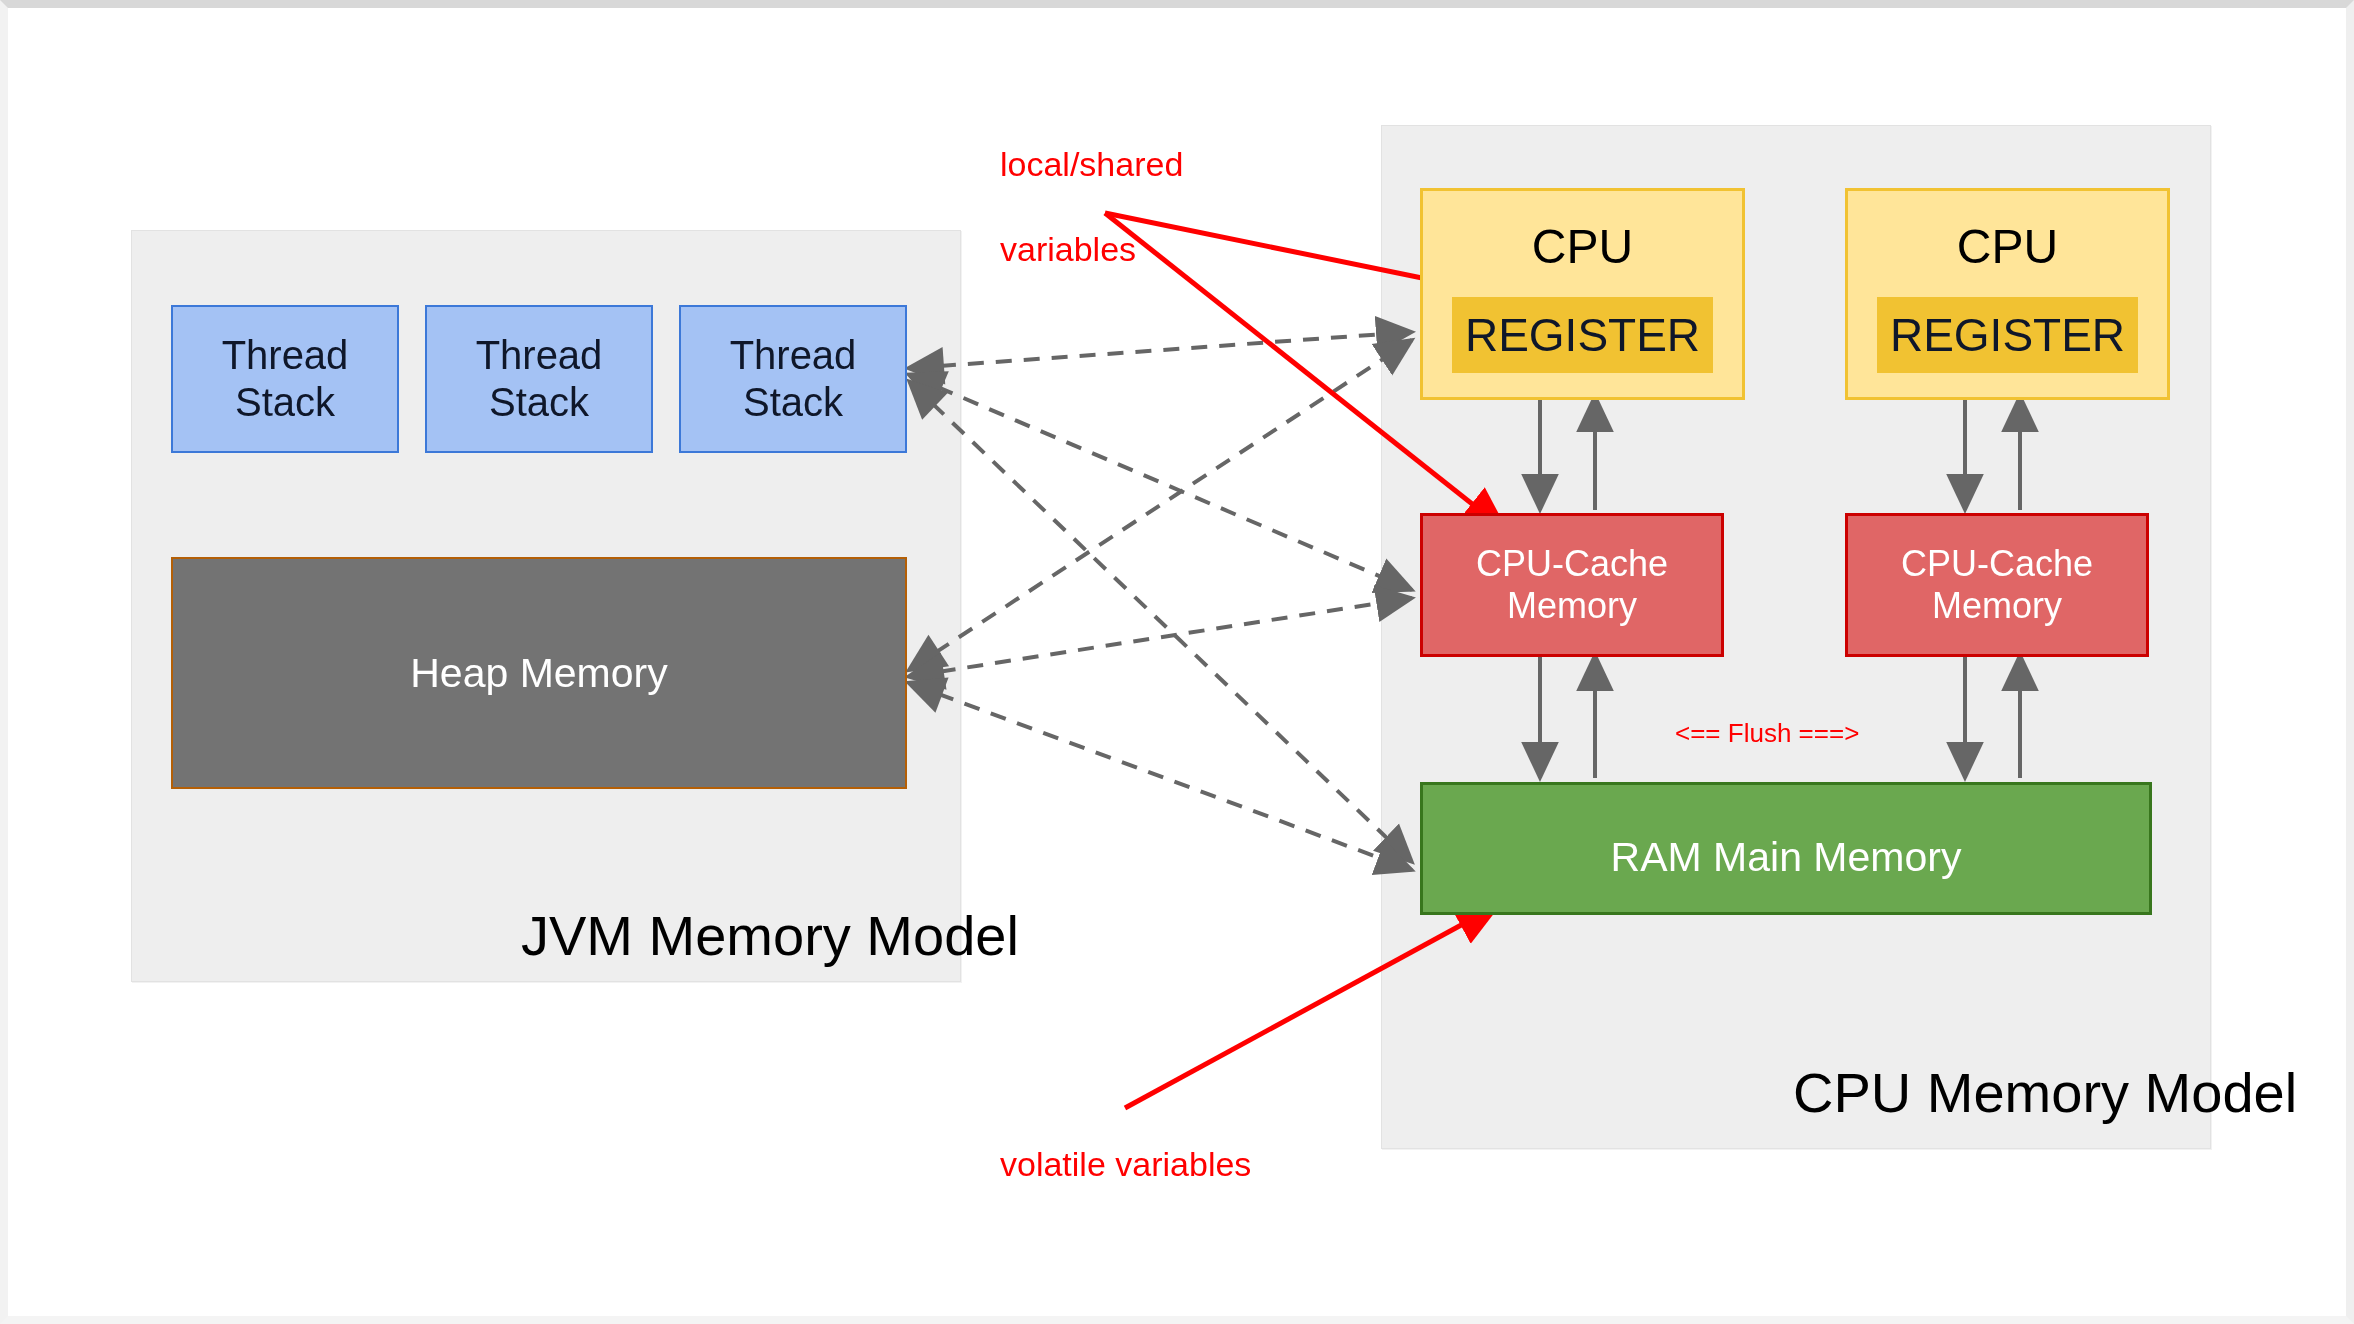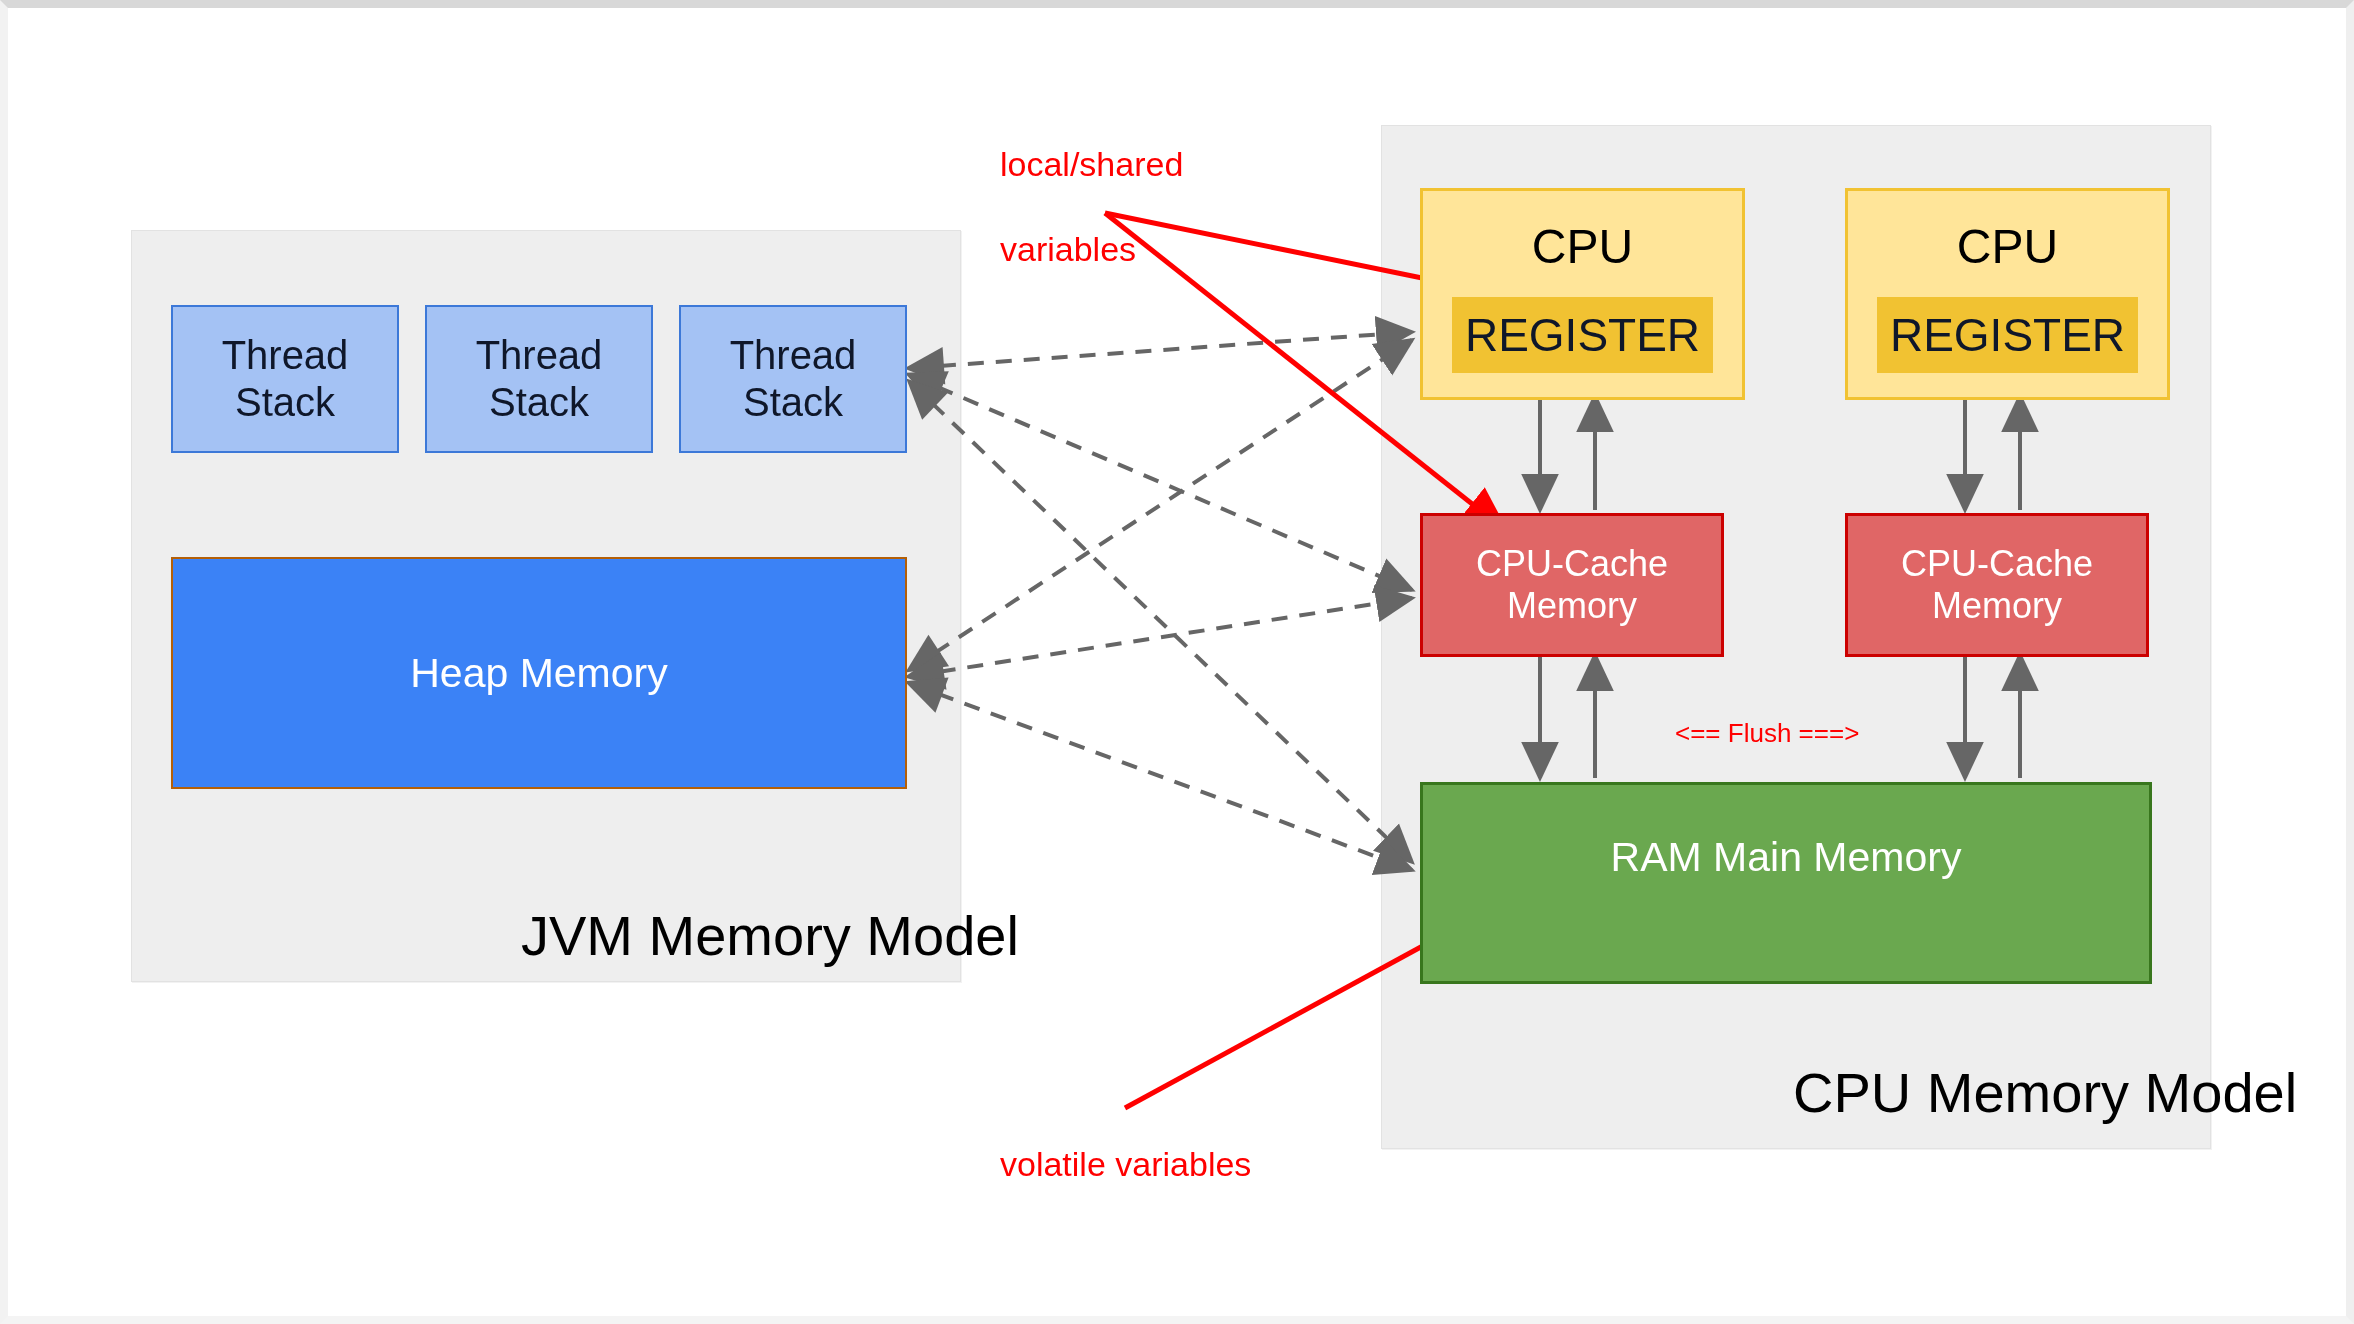--- a/index.html
+++ b/index.html
@@ -63,21 +63,21 @@
     text-align: center;
     line-height: 1.18;
   }
   .node-thread {
     background: #a4c2f4;
     border: 2px solid #3c78d8;
     color: #0f172a;
     font-size: 40px;
   }
   .node-heap {
-    background: #3b82f6;
+    background: #737373;
     border: 2px solid #b45f06;
     color: #ffffff;
     font-size: 41px;
   }
   .node-cpu {
     background: #ffe599;
     border: 3px solid #f1c232;
     color: #000000;
     font-size: 48px;
     align-items: flex-start;
@@ -209,21 +209,21 @@
   <div class="node node-cache" style="left:1420px; top:513px; width:304px; height:144px;">
     <span><span>CPU-Cache</span><br><span>Memory</span></span>
   </div>
 
   <div class="node node-cache" style="left:1845px; top:513px; width:304px; height:144px;">
     <span><span>CPU-Cache</span><br><span>Memory</span></span>
   </div>
 
   <div class="annotation-flush" style="left:1675px; top:718px;">&lt;== Flush ===&gt;</div>
 
-  <div class="node node-ram" style="left:1420px; top:782px; width:732px; height:202px; align-items:flex-start; padding-top:48px;">
+  <div class="node node-ram" style="left:1420px; top:782px; width:732px; height:133px; align-items:flex-start; padding-top:48px;">
     <span>RAM Main Memory</span>
   </div>
 
   <div class="group-label" style="left:1773px; top:1060px;margin-left:20px;">CPU Memory Model</div>
 
   <div class="annotation" style="left:1000px; top:100px; width:220px;">
     <span>local/shared</span><br>
     <span>variables</span>
   </div>
 

